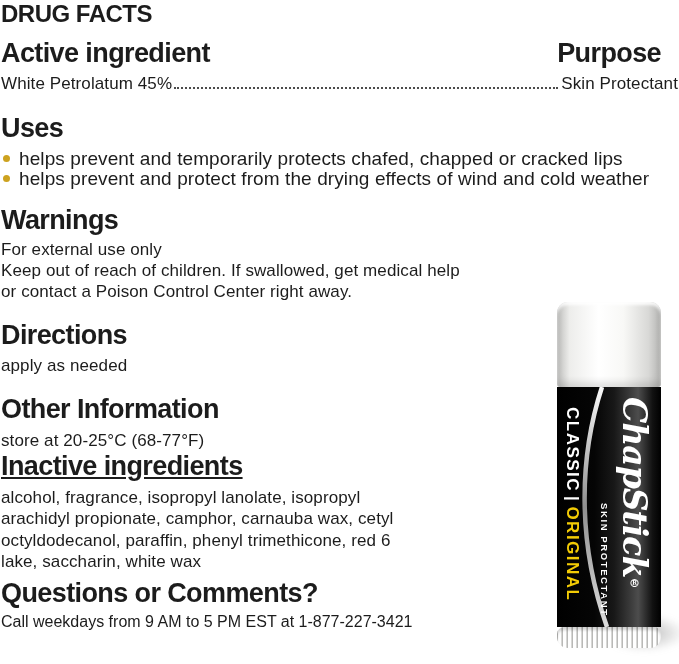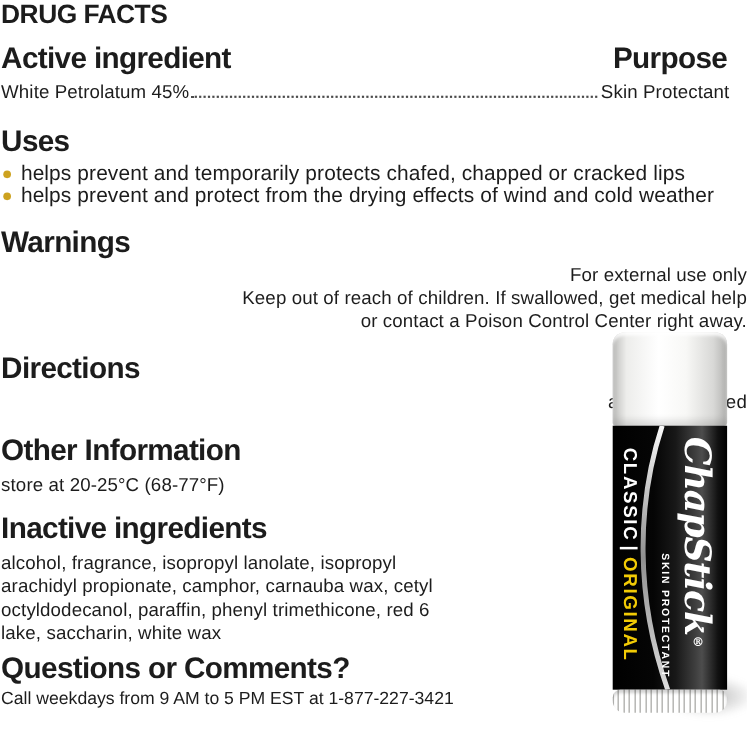--- a/index.html
+++ b/index.html
@@ -8,30 +8,30 @@
     font-family:"Liberation Sans", sans-serif;color:var(--text,#1c1c1c);
     overflow:hidden;
   }
   .page{position:absolute;inset:0;padding:2px 0 0 1px;box-sizing:border-box;}
 
   .drug-title{font-size:24px;font-weight:800;letter-spacing:-0.5px;line-height:1.0;}
   .h{font-size:27px;font-weight:700;letter-spacing:-0.6px;line-height:1.08;}
   .body-text{font-size:17px;line-height:21px;letter-spacing:0.1px;}
 
   .head-row{display:flex;justify-content:space-between;align-items:flex-start;margin-top:13px;padding-right:18px;}
-  .leader-row{display:flex;align-items:baseline;margin-top:5px;padding-right:16px;}
+  .leader-row{display:flex;align-items:baseline;margin-top:5px;padding-right:1px;}
   .dots{flex:1;border-bottom:2px dotted #4b4b4b;margin:0 3px 3px 2px;min-width:20px;}
 
   .mt-uses{margin-top:20px;}
   .mt-warn{margin-top:17px;}
   .mt-dir{margin-top:19px;}
   .mt-other{margin-top:19px;}
-  .mt-inactive{margin-top:15px;}
+  .mt-inactive{margin-top:1px;text-decoration:underline;}
   .mt-q{margin-top:6px;}
-  .mt-sub{margin-top:4px;text-align:right;}
+  .mt-sub{margin-top:4px;}
   .mt-sub6{margin-top:6px;}
   .bullets{margin-top:6px;}
   .bullet-line{display:flex;align-items:flex-start;font-size:19px;line-height:20px;letter-spacing:0.1px;}
   .bullet{flex:none;width:7px;height:7px;border-radius:50%;background:var(--bullet,#CDA21F);margin:6px 9px 0 2px;}
   .inactive-lines div{line-height:21.5px;}
   .phone-line{font-size:16px;line-height:18px;margin-top:5px;}
 
   
   .tube{position:absolute;left:557px;top:302px;width:104px;height:346px;}
   .tube-shadow{position:absolute;right:-26px;bottom:-4px;width:86px;height:38px;

